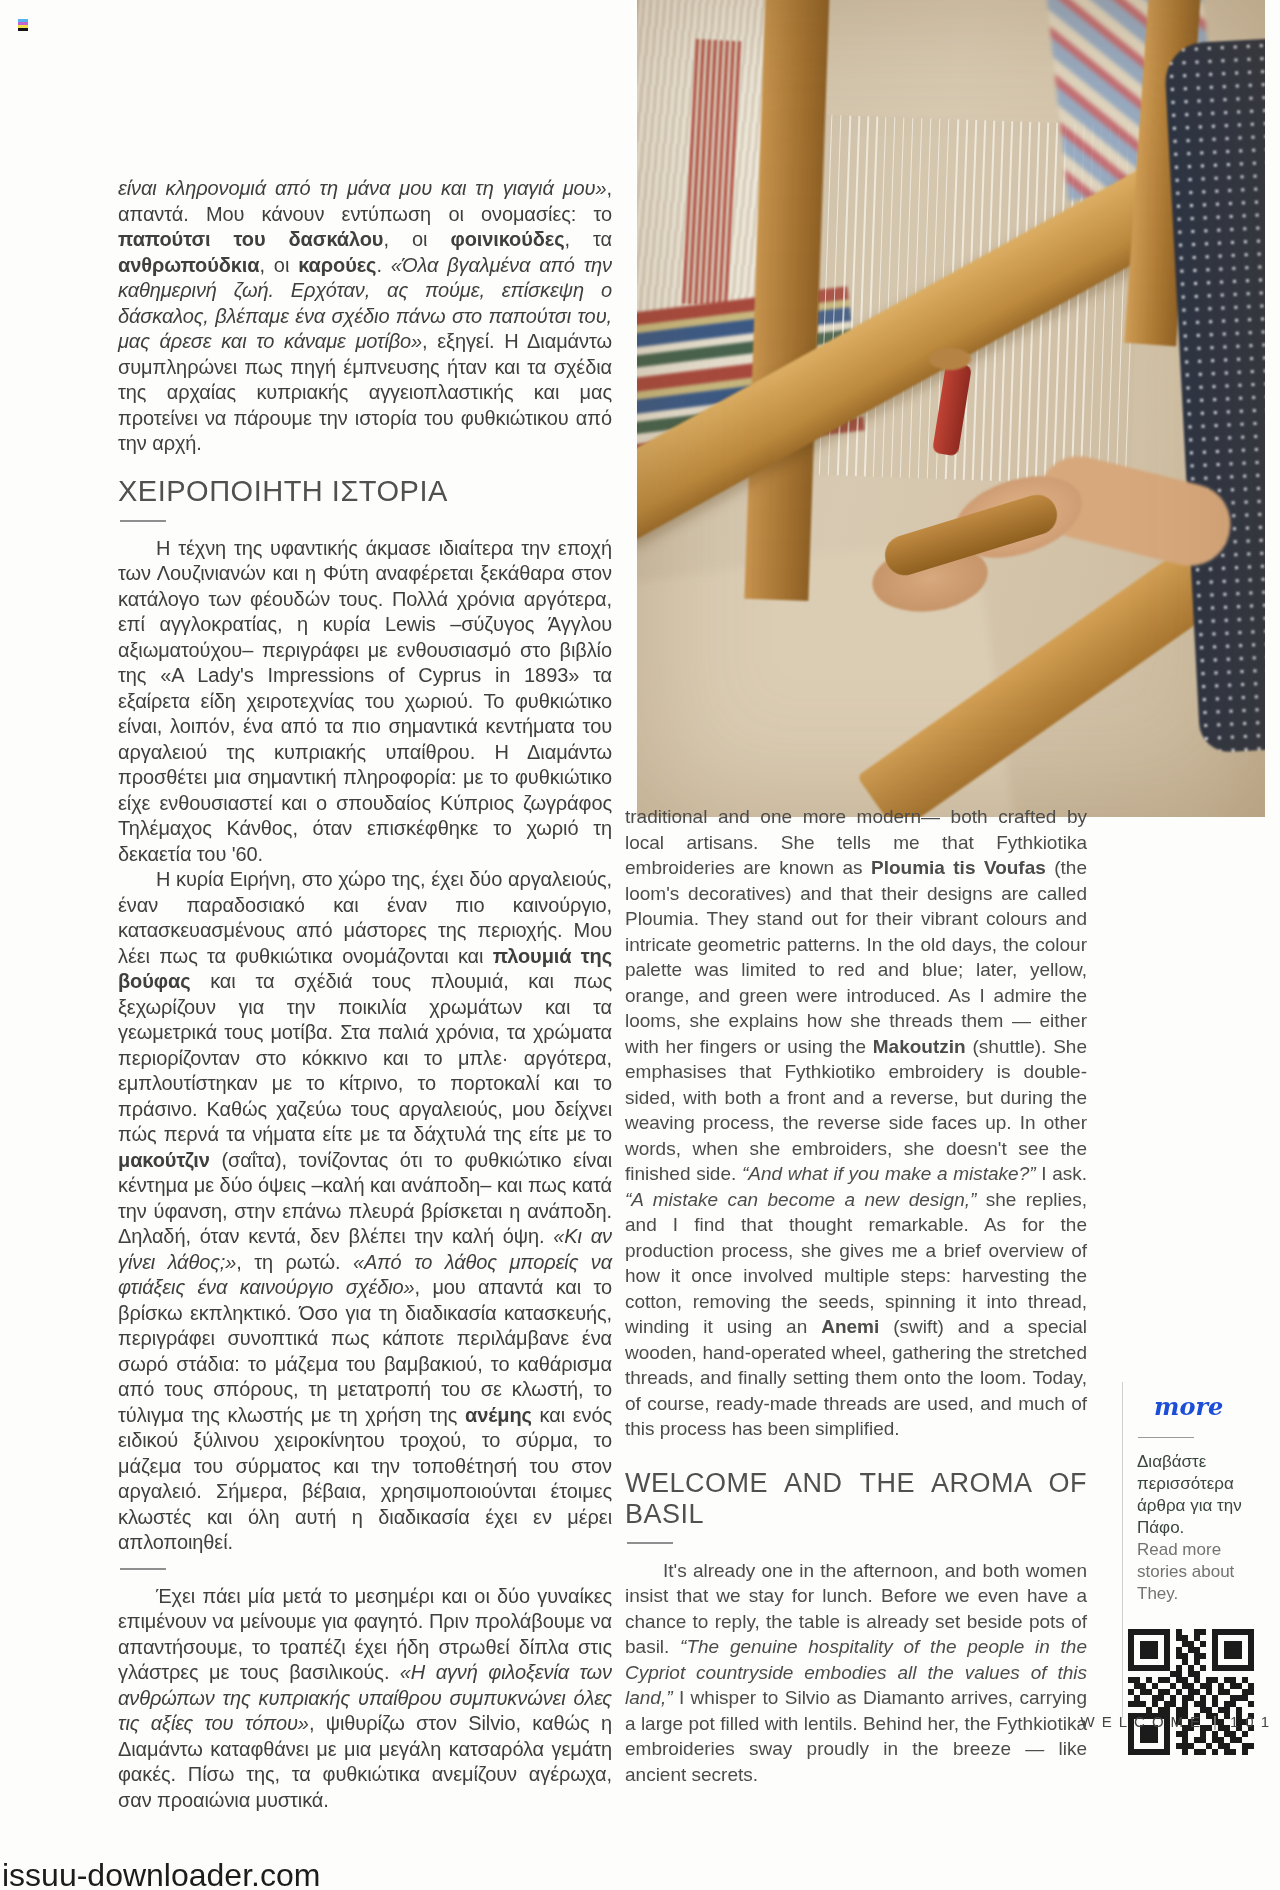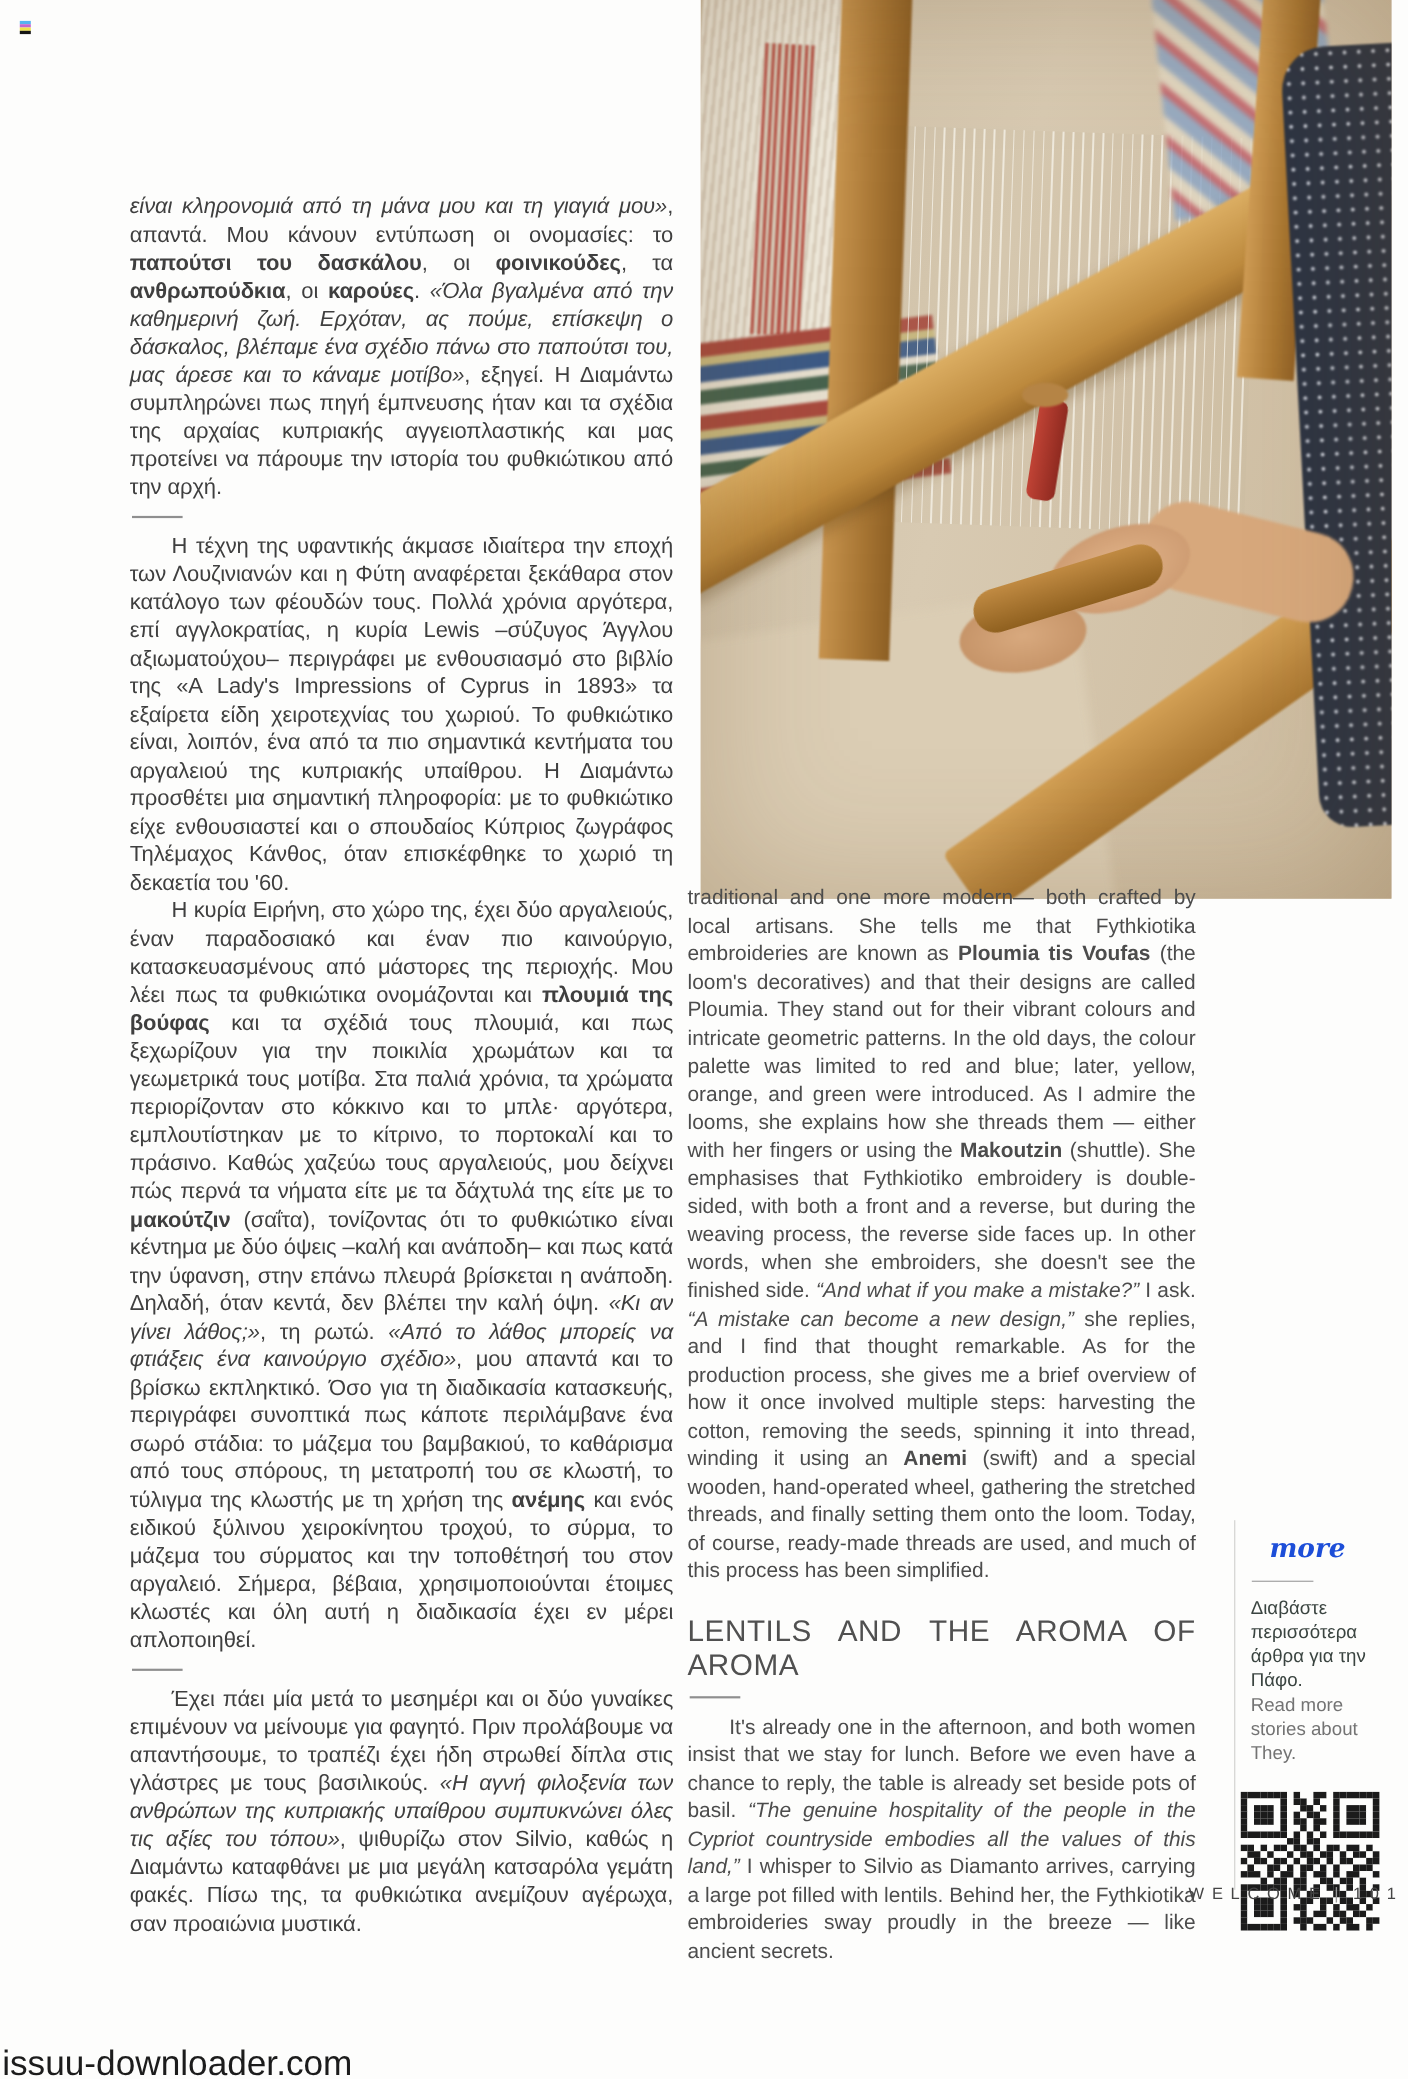--- a/index.html
+++ b/index.html
@@ -113,30 +113,31 @@
     <div class="ph-hand1"></div>
     <div class="ph-hand2"></div>
     <div class="ph-shuttle"></div>
     <div class="ph-spool"></div>
     <div class="ph-spoolcap"></div>
     <div class="ph-vignette"></div>
   </div>
 
   <div class="col-left">
     <p class="gp"><span class="rt-i">είναι κληρονομιά από τη μάνα μου και τη γιαγιά μου»</span><span>, απαντά. Μου κάνουν εντύπωση οι ονομασίες: το </span><span class="rt-b">παπούτσι του δασκάλου</span><span>, οι </span><span class="rt-b">φοινικούδες</span><span>, τα </span><span class="rt-b">ανθρωπούδκια</span><span>, οι </span><span class="rt-b">καρούες</span><span>. </span><span class="rt-i">«Όλα βγαλμένα από την καθημερινή ζωή. Ερχόταν, ας πούμε, επίσκεψη ο δάσκαλος, βλέπαμε ένα σχέδιο πάνω στο παπούτσι του, μας άρεσε και το κάναμε μοτίβο»</span><span>, εξηγεί. Η Διαμάντω συμπληρώνει πως πηγή έμπνευσης ήταν και τα σχέδια της αρχαίας κυπριακής αγγειοπλαστικής και μας προτείνει να πάρουμε την ιστορία του φυθκιώτικου από την αρχή.</span></p>
+    <h2 class="gh">ΧΕΙΡΟΠΟΙΗΤΗ ΙΣΤΟΡΙΑ</h2>
     <div class="dash"></div>
     <p class="gp indent"><span>Η τέχνη της υφαντικής άκμασε ιδιαίτερα την εποχή των Λουζινιανών και η Φύτη αναφέρεται ξεκάθαρα στον κατάλογο των φέουδών τους. Πολλά χρόνια αργότερα, επί αγγλοκρατίας, η κυρία Lewis –σύζυγος Άγγλου αξιωματούχου– περιγράφει με ενθουσιασμό στο βιβλίο της «A Lady's Impressions of Cyprus in 1893» τα εξαίρετα είδη χειροτεχνίας του χωριού. Το φυθκιώτικο είναι, λοιπόν, ένα από τα πιο σημαντικά κεντήματα του αργαλειού της κυπριακής υπαίθρου. Η Διαμάντω προσθέτει μια σημαντική πληροφορία: με το φυθκιώτικο είχε ενθουσιαστεί και ο σπουδαίος Κύπριος ζωγράφος Τηλέμαχος Κάνθος, όταν επισκέφθηκε το χωριό τη δεκαετία του '60.</span></p>
     <p class="gp indent"><span>Η κυρία Ειρήνη, στο χώρο της, έχει δύο αργαλειούς, έναν παραδοσιακό και έναν πιο καινούργιο, κατασκευασμένους από μάστορες της περιοχής. Μου λέει πως τα φυθκιώτικα ονομάζονται και </span><span class="rt-b">πλουμιά της βούφας</span><span> και τα σχέδιά τους πλουμιά, και πως ξεχωρίζουν για την ποικιλία χρωμάτων και τα γεωμετρικά τους μοτίβα. Στα παλιά χρόνια, τα χρώματα περιορίζονταν στο κόκκινο και το μπλε· αργότερα, εμπλουτίστηκαν με το κίτρινο, το πορτοκαλί και το πράσινο. Καθώς χαζεύω τους αργαλειούς, μου δείχνει πώς περνά τα νήματα είτε με τα δάχτυλά της είτε με το </span><span class="rt-b">μακούτζιν</span><span> (σαΐτα), τονίζοντας ότι το φυθκιώτικο είναι κέντημα με δύο όψεις –καλή και ανάποδη– και πως κατά την ύφανση, στην επάνω πλευρά βρίσκεται η ανάποδη. Δηλαδή, όταν κεντά, δεν βλέπει την καλή όψη. </span><span class="rt-i">«Κι αν γίνει λάθος;»</span><span>, τη ρωτώ. </span><span class="rt-i">«Από το λάθος μπορείς να φτιάξεις ένα καινούργιο σχέδιο»</span><span>, μου απαντά και το βρίσκω εκπληκτικό. Όσο για τη διαδικασία κατασκευής, περιγράφει συνοπτικά πως κάποτε περιλάμβανε ένα σωρό στάδια: το μάζεμα του βαμβακιού, το καθάρισμα από τους σπόρους, τη μετατροπή του σε κλωστή, το τύλιγμα της κλωστής με τη χρήση της </span><span class="rt-b">ανέμης</span><span> και ενός ειδικού ξύλινου χειροκίνητου τροχού, το σύρμα, το μάζεμα του σύρματος και την τοποθέτησή του στον αργαλειό. Σήμερα, βέβαια, χρησιμοποιούνται έτοιμες κλωστές και όλη αυτή η διαδικασία έχει εν μέρει απλοποιηθεί.</span></p>
     <div class="dash"></div>
     <p class="gp indent"><span>Έχει πάει μία μετά το μεσημέρι και οι δύο γυναίκες επιμένουν να μείνουμε για φαγητό. Πριν προλάβουμε να απαντήσουμε, το τραπέζι έχει ήδη στρωθεί δίπλα στις γλάστρες με τους βασιλικούς. </span><span class="rt-i">«Η αγνή φιλοξενία των ανθρώπων της κυπριακής υπαίθρου συμπυκνώνει όλες τις αξίες του τόπου»</span><span>, ψιθυρίζω στον Silvio, καθώς η Διαμάντω καταφθάνει με μια μεγάλη κατσαρόλα γεμάτη φακές. Πίσω της, τα φυθκιώτικα ανεμίζουν αγέρωχα, σαν προαιώνια μυστικά.</span></p>
   </div>
 
   <div class="col-right">
     <p class="ep"><span>traditional and one more modern— both crafted by local artisans. She tells me that Fythkiotika embroideries are known as </span><span class="rt-b">Ploumia tis Voufas</span><span> (the loom's decoratives) and that their designs are called Ploumia. They stand out for their vibrant colours and intricate geometric patterns. In the old days, the colour palette was limited to red and blue; later, yellow, orange, and green were introduced. As I admire the looms, she explains how she threads them — either with her fingers or using the </span><span class="rt-b">Makoutzin</span><span> (shuttle). She emphasises that Fythkiotiko embroidery is double-sided, with both a front and a reverse, but during the weaving process, the reverse side faces up. In other words, when she embroiders, she doesn't see the finished side. </span><span class="rt-i">“And what if you make a mistake?”</span><span> I ask. </span><span class="rt-i">“A mistake can become a new design,”</span><span> she replies, and I find that thought remarkable. As for the production process, she gives me a brief overview of how it once involved multiple steps: harvesting the cotton, removing the seeds, spinning it into thread, winding it using an </span><span class="rt-b">Anemi</span><span> (swift) and a special wooden, hand-operated wheel, gathering the stretched threads, and finally setting them onto the loom. Today, of course, ready-made threads are used, and much of this process has been simplified.</span></p>
-    <h2 class="eh">LENTILS AND THE AROMA OF AROMA</h2>
+    <h2 class="eh">WELCOME AND THE AROMA OF BASIL</h2>
     <div class="dash"></div>
     <p class="ep indent"><span>It's already one in the afternoon, and both women insist that we stay for lunch. Before we even have a chance to reply, the table is already set beside pots of basil. </span><span class="rt-i">“The genuine hospitality of the people in the Cypriot countryside embodies all the values of this land,”</span><span> I whisper to Silvio as Diamanto arrives, carrying a large pot filled with lentils. Behind her, the Fythkiotika embroideries sway proudly in the breeze — like ancient secrets.</span></p>
   </div>
 
   <div class="sidebar-line"></div>
   <aside class="more">
     <div class="more-title">more</div>
     <div class="more-rule"></div>
     <p class="more-gr">Διαβάστε περισσότερα άρθρα για την Πάφο.</p>
     <p class="more-en">Read more stories about They.</p>

